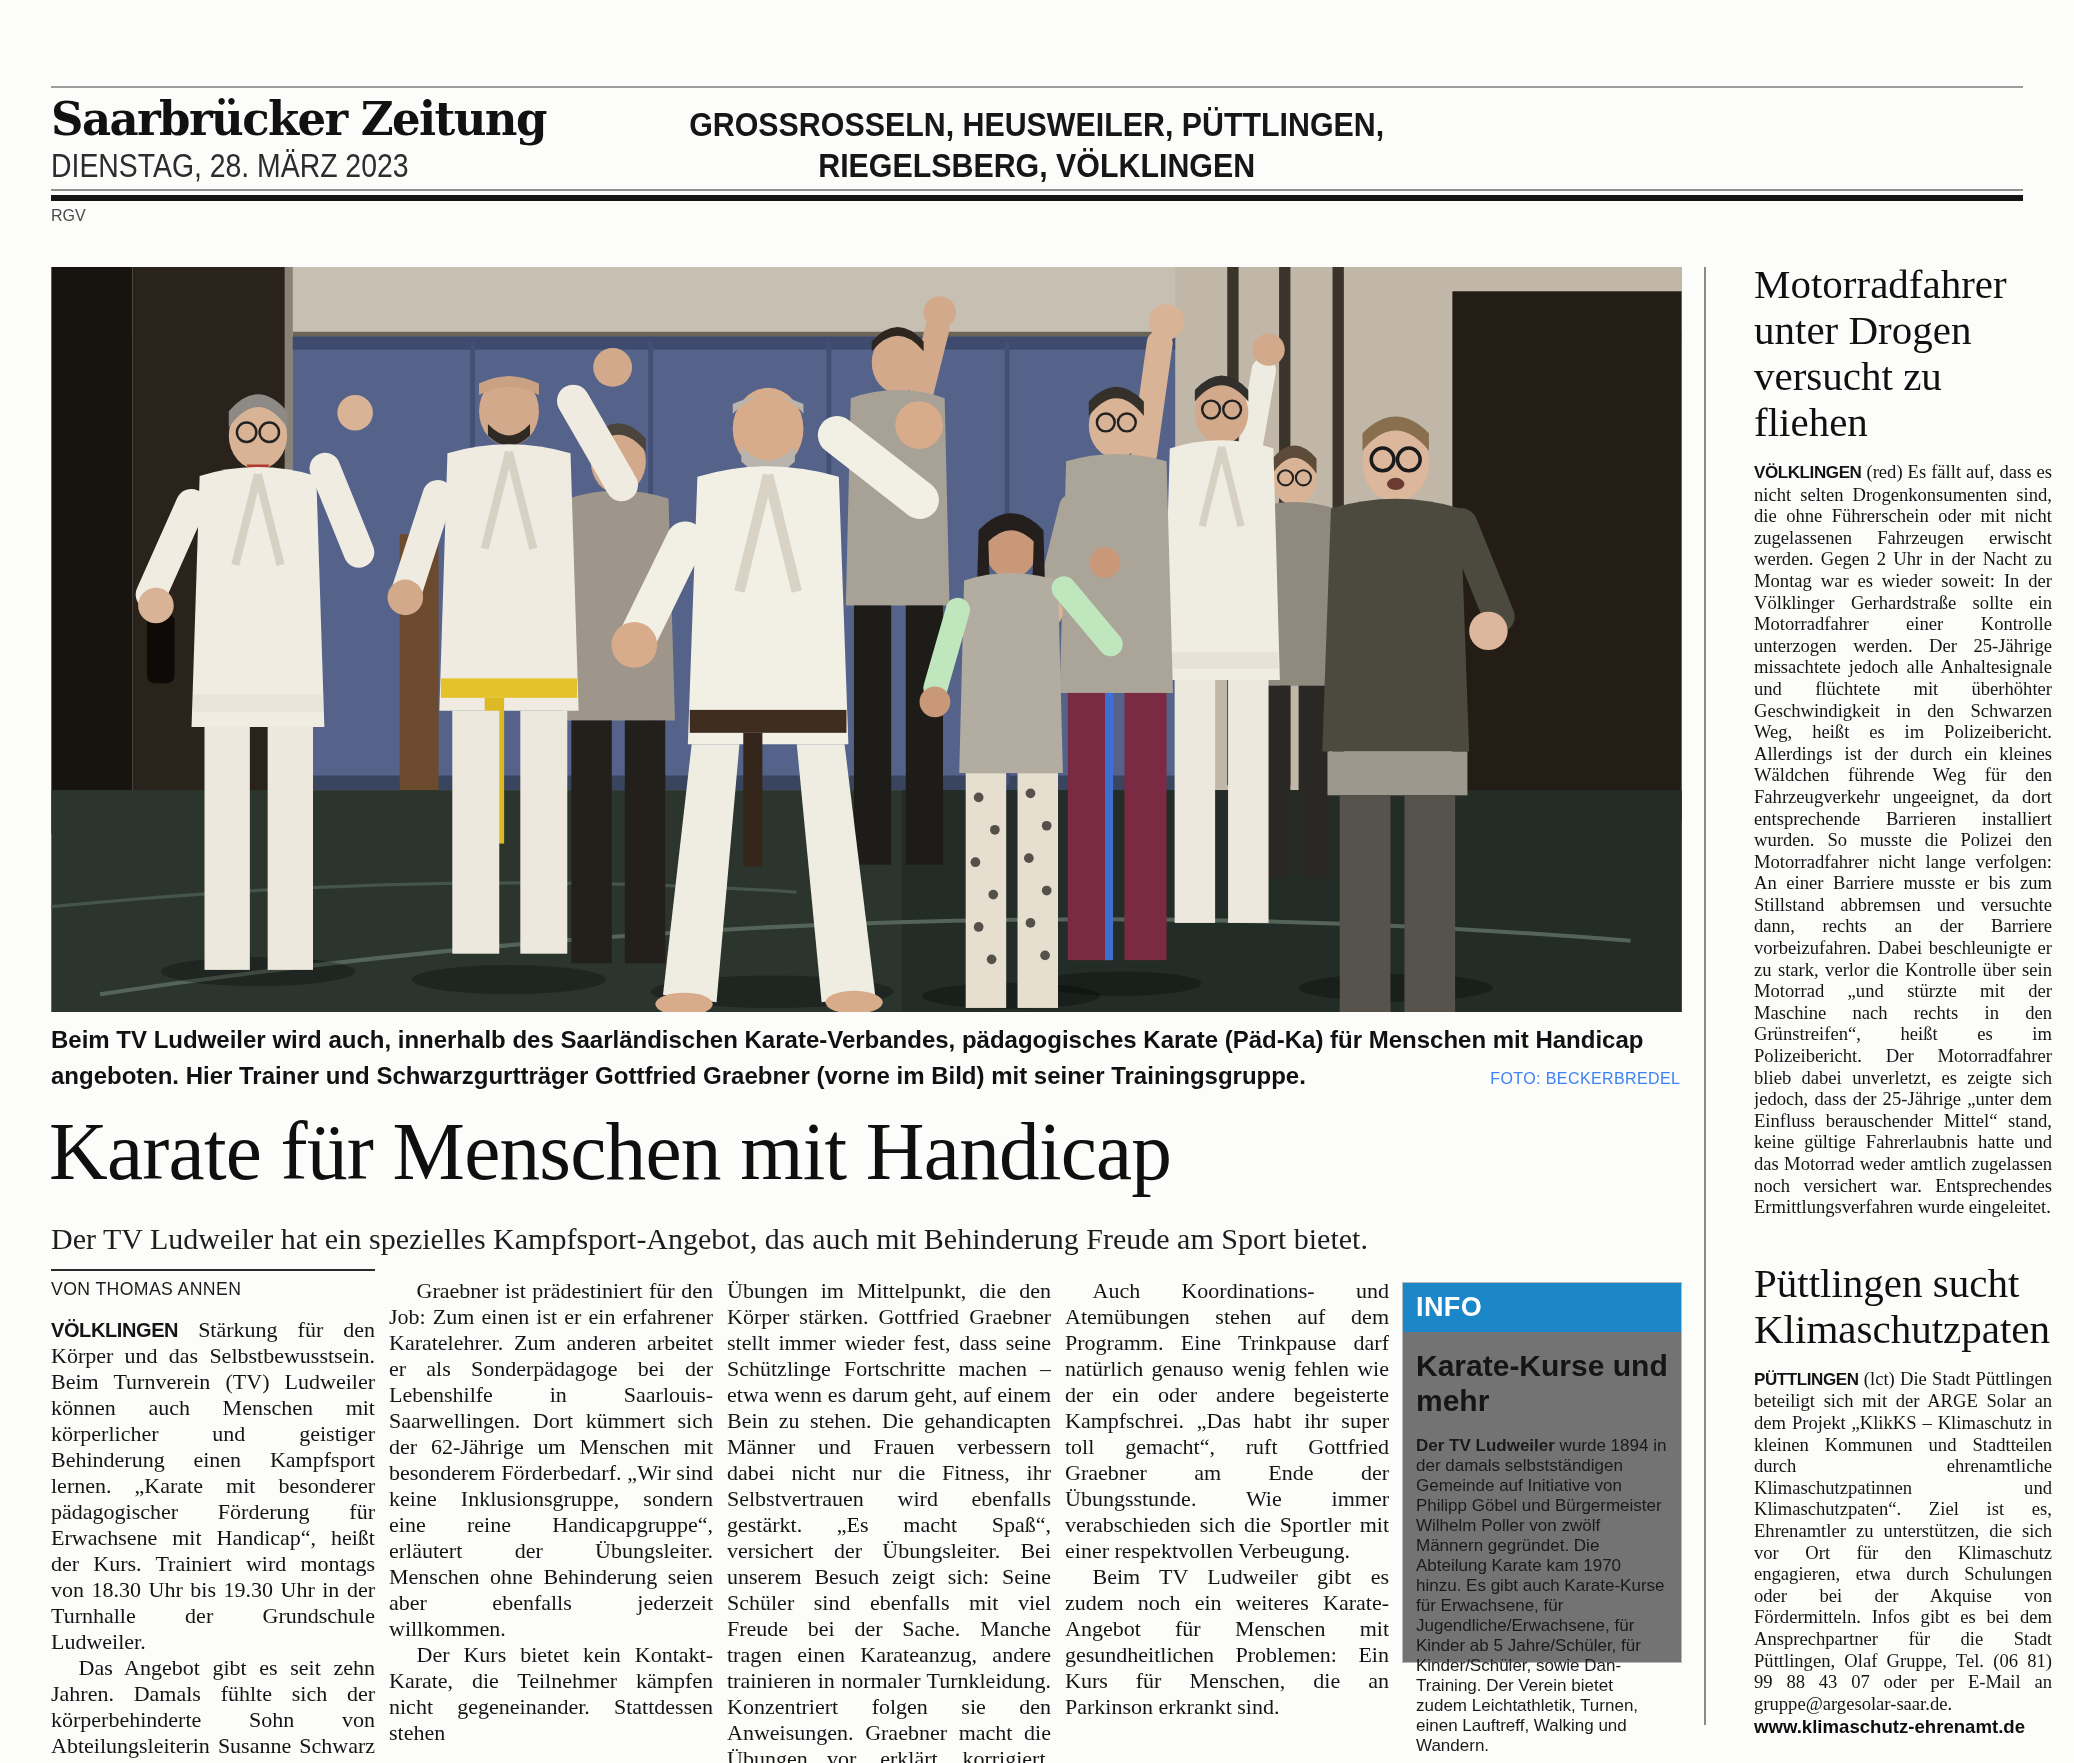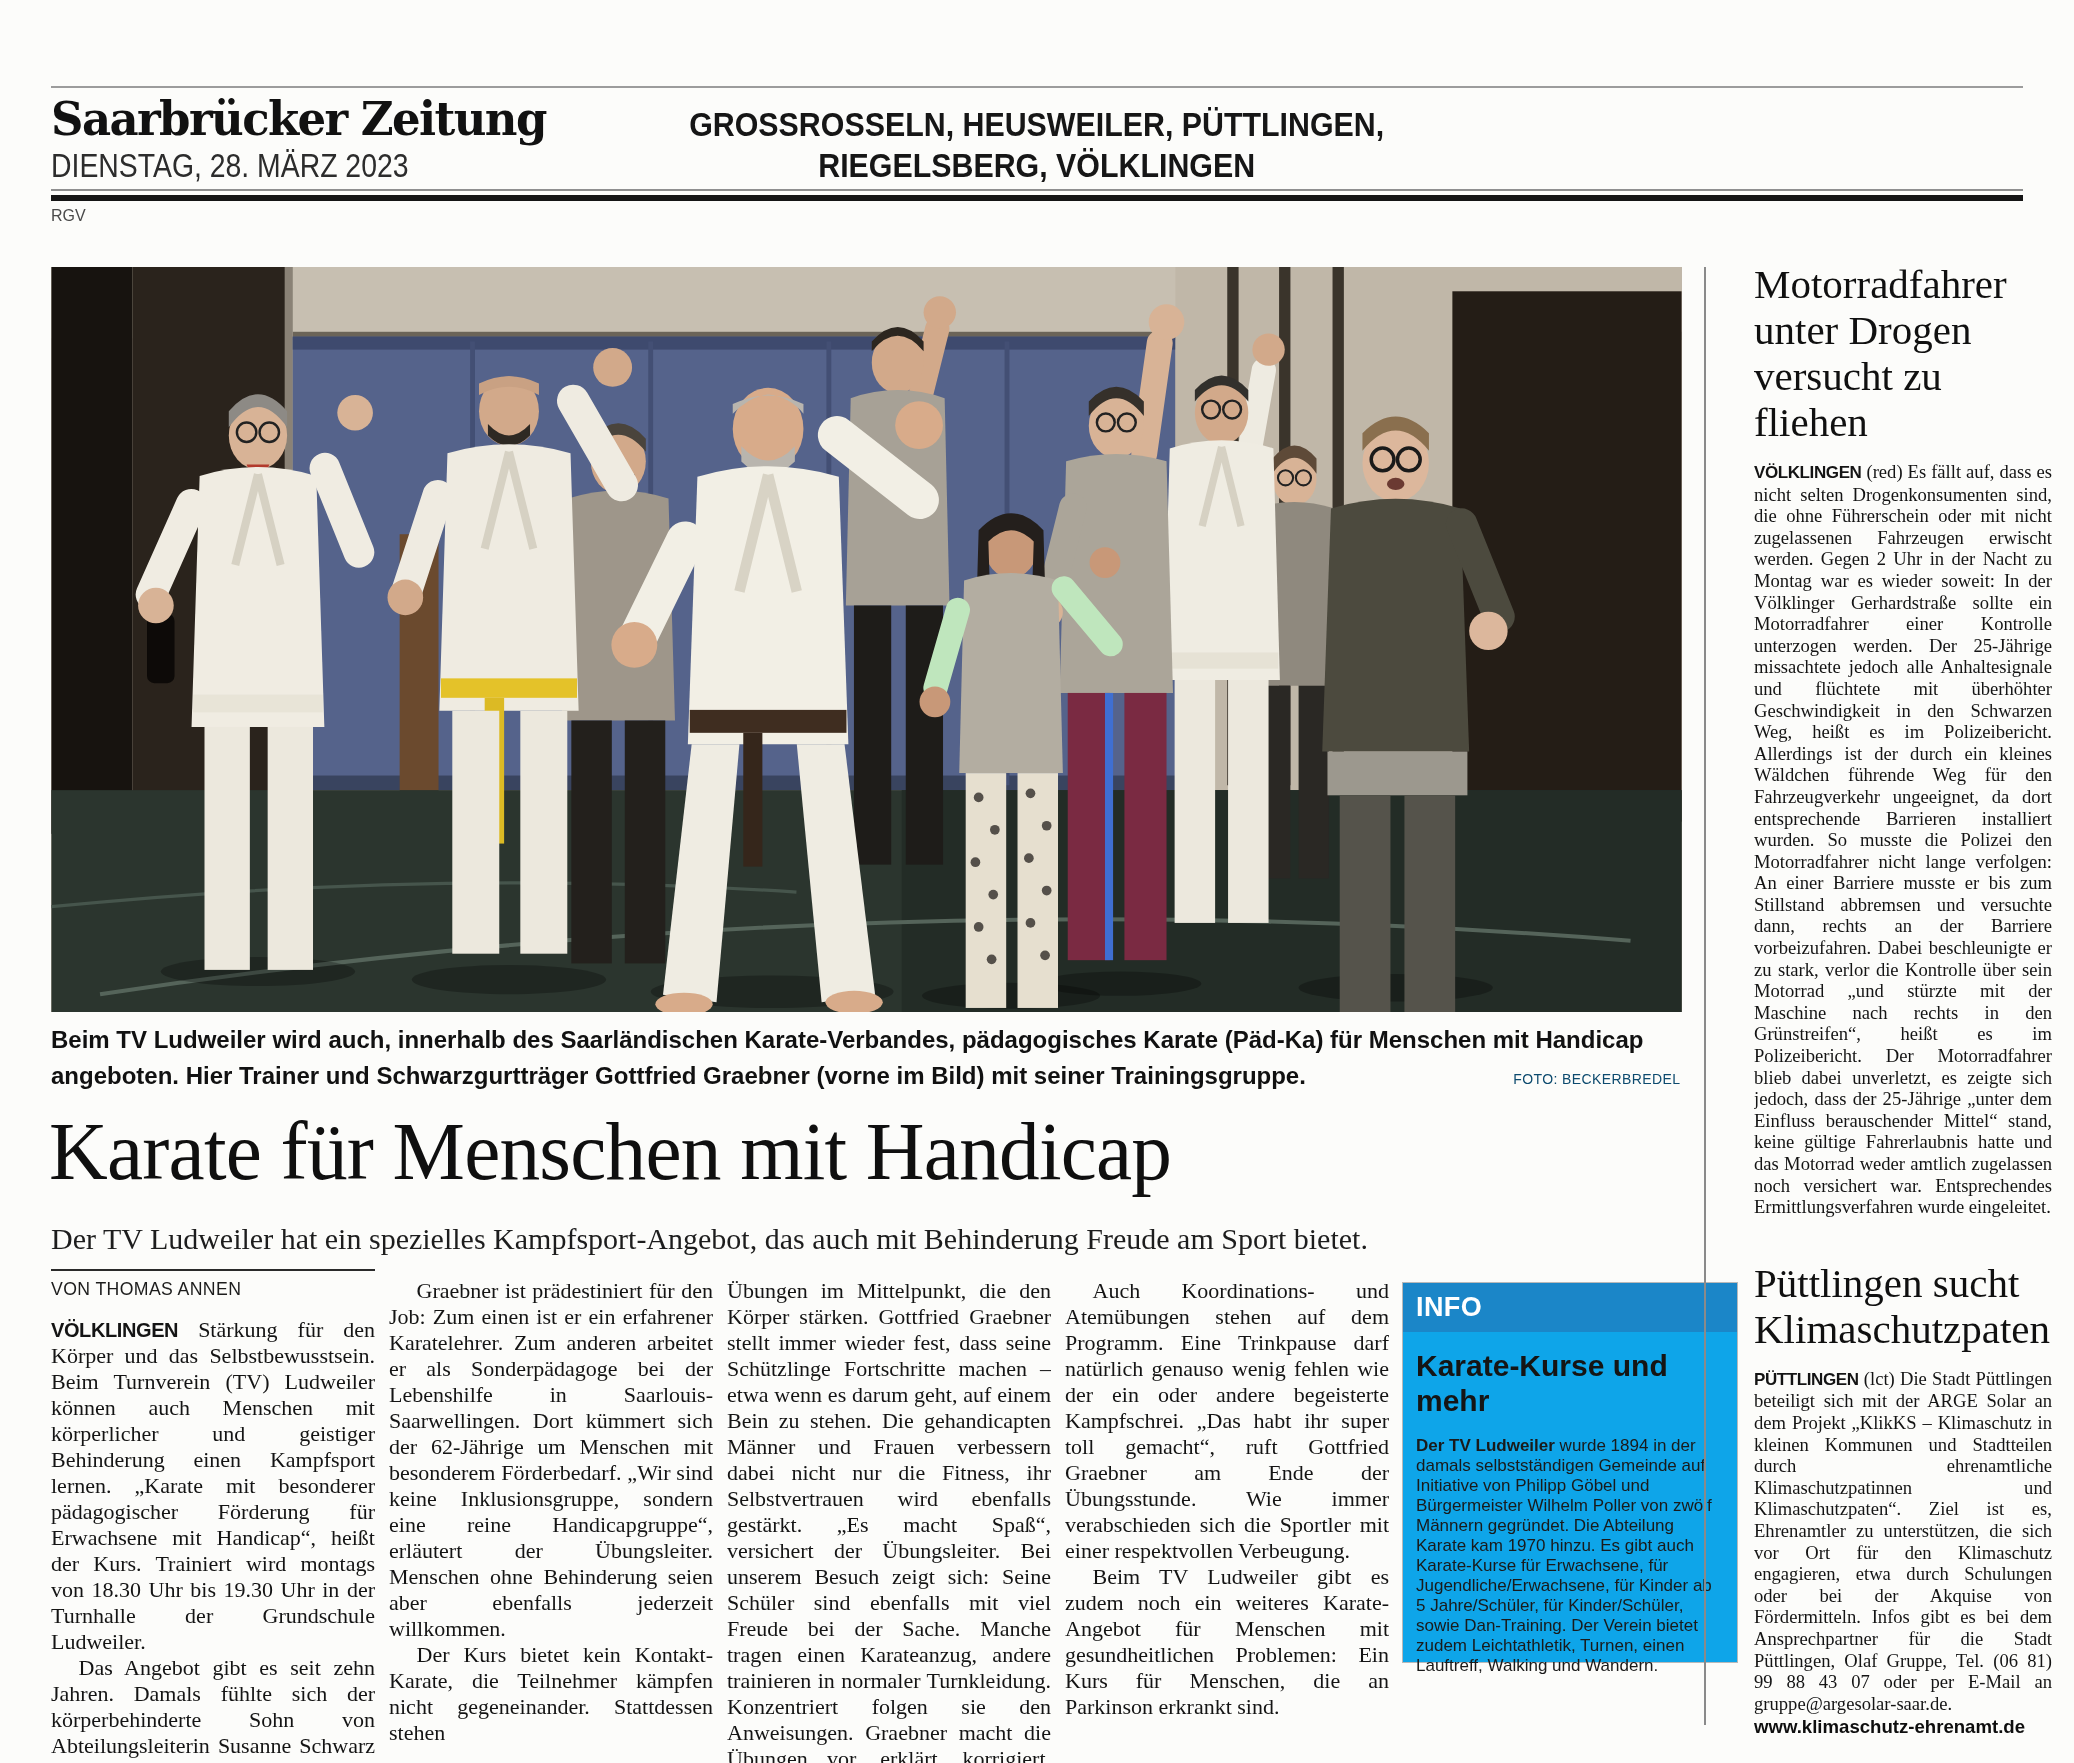--- a/index.html
+++ b/index.html
@@ -19,42 +19,42 @@
         font-size:96px;color:#9da1a3;letter-spacing:3.2px;}
   .rule-gray{position:absolute;left:51px;right:51px;top:189px;height:2.4px;background:#8f8f8f;}
   .rule-black{position:absolute;left:51px;right:51px;top:195px;height:5.7px;background:#151515;}
   .edition-code{position:absolute;left:51px;top:207px;font-family:"Liberation Sans",sans-serif;
         font-size:16px;color:#4a4a4a;}
   
   .photo-wrap{position:absolute;left:51px;top:267px;width:1631px;height:745px;background:#b9b0a2;overflow:hidden;}
   .photo-wrap svg{display:block;}
   .caption{position:absolute;left:51px;top:1022px;width:1631px;height:76px;
         font-family:"Liberation Sans",sans-serif;font-weight:700;font-size:24px;line-height:36px;color:#111;}
-  .caption .credit{position:absolute;right:1.6px;top:39px;font-weight:400;font-size:14px;color:#0c4a6e;letter-spacing:0.4px;}
+  .caption .credit{position:absolute;right:1.6px;top:39px;font-weight:400;font-size:16px;color:#3b82f6;letter-spacing:0.4px;}
   
   .headline{position:absolute;left:49px;top:1107px;width:1539px;font-size:83px;line-height:89px;
         color:#0f0f0f;letter-spacing:-0.8px;transform:scaleX(.98);transform-origin:left top;white-space:nowrap;}
   .subhead{position:absolute;left:51px;top:1222px;width:1588px;font-size:30px;color:#1d1d1d;}
   .byline-rule{position:absolute;left:51px;top:1269px;width:324px;height:1.6px;background:#2a2a2a;}
   .byline{position:absolute;left:51px;top:1278px;font-family:"Liberation Sans",sans-serif;
         font-size:18.6px;color:#1c1c1c;letter-spacing:0.4px;transform:scaleX(.95);transform-origin:left top;}
   .cols{position:absolute;left:51px;top:1278px;width:1631px;height:485px;}
   .col{position:absolute;top:0;width:324px;height:485px;overflow:hidden;
         font-size:22px;line-height:26px;text-align:justify;color:#141414;}
   .col p{margin:0;text-indent:27.5px;}
   .col p.nofirst{text-indent:0;}
   .col1{left:0;padding-top:39px;height:446px;}
   .col2{left:338px;}
   .col3{left:676px;}
   .col4{left:1014px;}
   .dateline{font-family:"Liberation Sans",sans-serif;font-weight:700;font-size:20px;letter-spacing:-0.4px;}
   .weblink{font-family:"Liberation Sans",sans-serif;font-weight:700;font-size:21px;text-indent:0;
         display:block;margin-top:3.2px;color:#0e0e0e;text-decoration:none;}
   
-  .info-box{position:absolute;left:1351px;top:4px;width:336px;height:381px;background:#0ea5e9;
+  .info-box{position:absolute;left:1351px;top:4px;width:280px;height:381px;background:#737373;
         border:1.6px solid #b9b9b9;box-sizing:border-box;font-family:"Liberation Sans",sans-serif;}
   .info-bar{height:49px;background:#1b86c8;color:#fff;font-weight:700;font-size:27px;
         line-height:49px;padding-left:13px;letter-spacing:0.4px;}
   .info-title{padding:16px 13px 0 13px;font-weight:700;font-size:30px;line-height:35px;color:#151515;}
   .info-body{padding:18px 13px 0 13px;font-size:17px;line-height:20px;color:#1a1a1a;text-align:left;}
   .info-body .lead{font-weight:700;}
   
   .vert-rule{position:absolute;left:1704px;top:267px;width:1.6px;height:1458px;background:#8a8a8a;}
   .right-col{position:absolute;left:1726px;top:261px;width:298px;height:1503px;overflow:hidden;margin-left:28px;}
   .right-headline{font-size:41px;line-height:46px;color:#101010;font-weight:500;margin:0 0 16px 0;}

